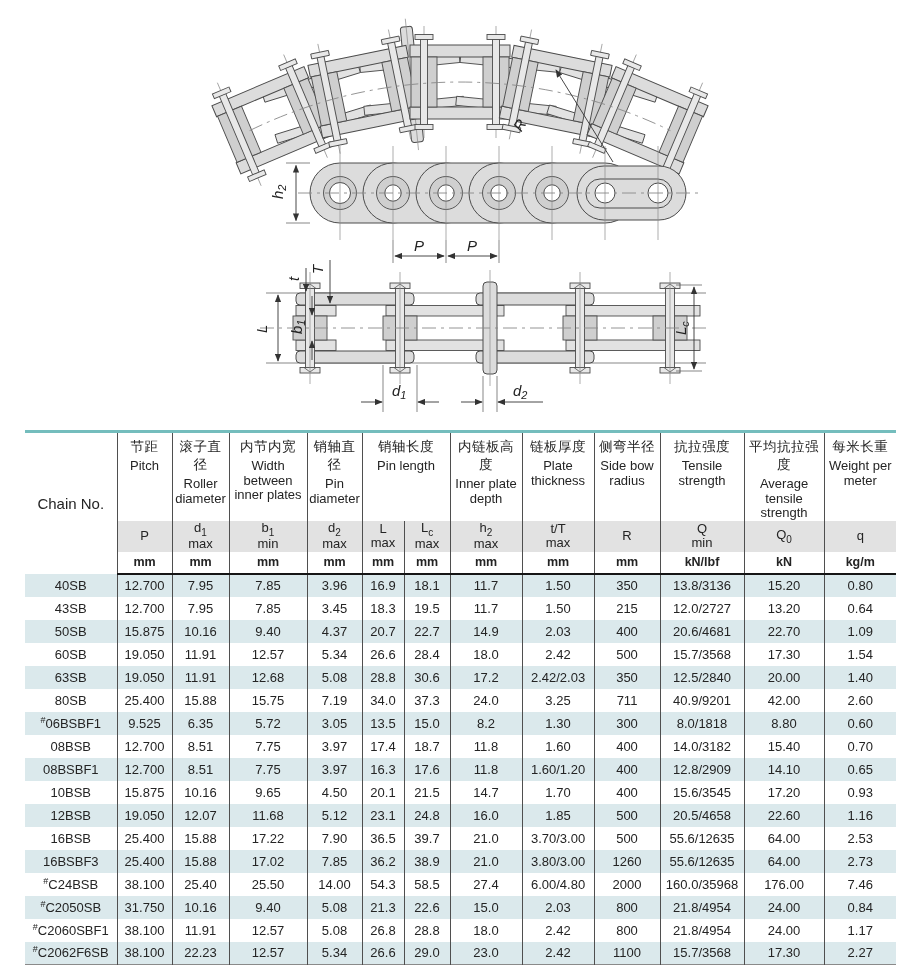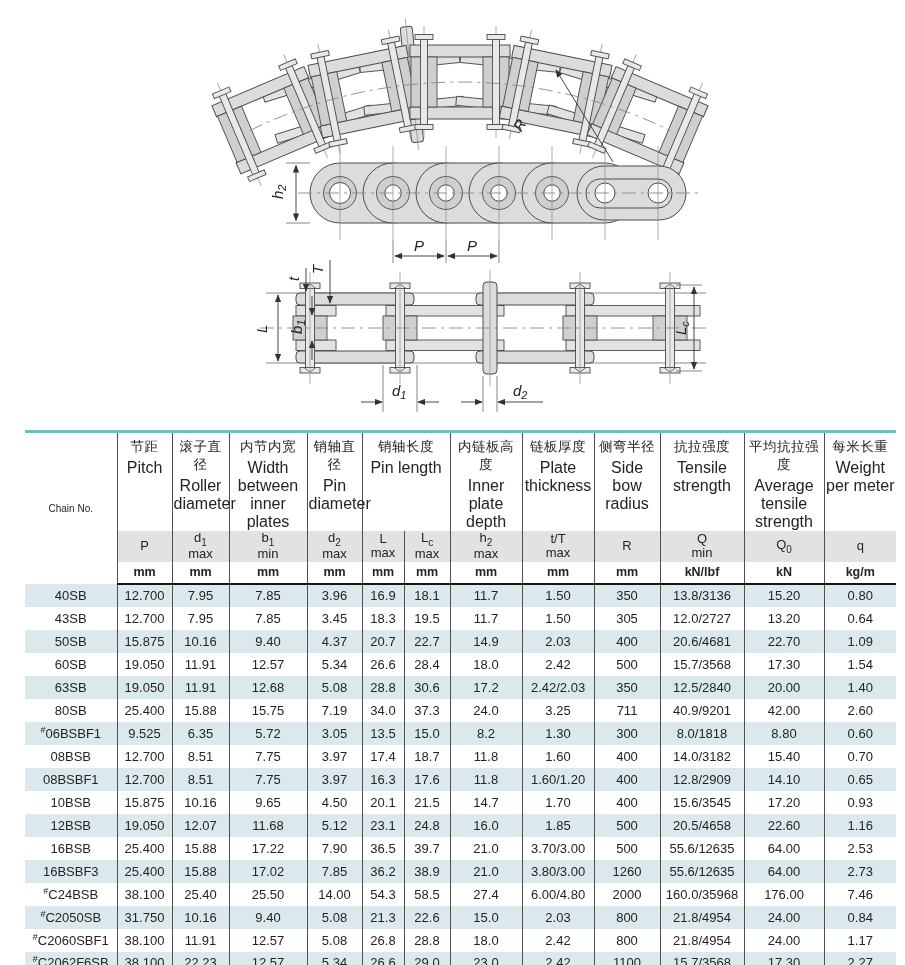--- a/index.html
+++ b/index.html
@@ -20,23 +20,23 @@
   .vm{fill:none;stroke:#4c4c4c;stroke-width:0.8;}
   text.dl{font-family:"Liberation Sans",sans-serif;font-style:italic;font-size:15px;fill:#222222;}
   tspan.sb{font-size:11px;}
 
   
   table.spec{margin-left:25px;width:863px;border-collapse:collapse;table-layout:fixed;
     border-top:3px solid #74bdbd;border-bottom:1px solid #8a8a8a;}
   .spec th,.spec td{border-left:1px solid #4f4f4f;padding:0 1px;text-align:center;font-weight:normal;}
   .spec .first{border-left:none;}
   .spec thead .r1 th{height:76px;vertical-align:top;padding-top:5px;text-align:center;}
-  .spec thead .r1 th.chain-h{vertical-align:middle;font-size:10px;padding-top:0;}
+  .spec thead .r1 th.chain-h{vertical-align:middle;font-size:15px;padding-top:0;}
   .spec .cn{font-size:13.5px;margin-bottom:3px;letter-spacing:0.5px;}
-  .spec .en{font-size:16px;line-height:1.12;}
+  .spec .en{font-size:13px;line-height:1.12;}
   .spec thead .r2 th{height:30px;background:#e2e2e2;font-size:13px;vertical-align:middle;line-height:1.1;}
   .spec thead .r3 th{height:21px;font-size:12.5px;border-bottom:2px solid #151515;font-weight:bold;}
   .spec tbody tr{height:23px;}
   .spec tbody td{font-size:13px;}
   .spec tbody tr:nth-child(odd){background:#dbe9ec;}
   .spec sub{font-size:10px;}
   sup.mark{font-size:9px;vertical-align:super;line-height:0;}
 
   
   .footnotes{margin:6px 0 0 25px;font-size:12px;line-height:1.25;color:#1d1d1d;}
@@ -434,21 +434,21 @@
       <tr>
         <td class="first"><span>43SB</span></td>
         <td>12.700</td>
         <td>7.95</td>
         <td>7.85</td>
         <td>3.45</td>
         <td>18.3</td>
         <td>19.5</td>
         <td>11.7</td>
         <td>1.50</td>
-        <td>305</td>
+        <td>215</td>
         <td>12.0/2727</td>
         <td>13.20</td>
         <td>0.64</td>
       </tr>
       <tr>
         <td class="first"><span>50SB</span></td>
         <td>15.875</td>
         <td>10.16</td>
         <td>9.40</td>
         <td>4.37</td>

